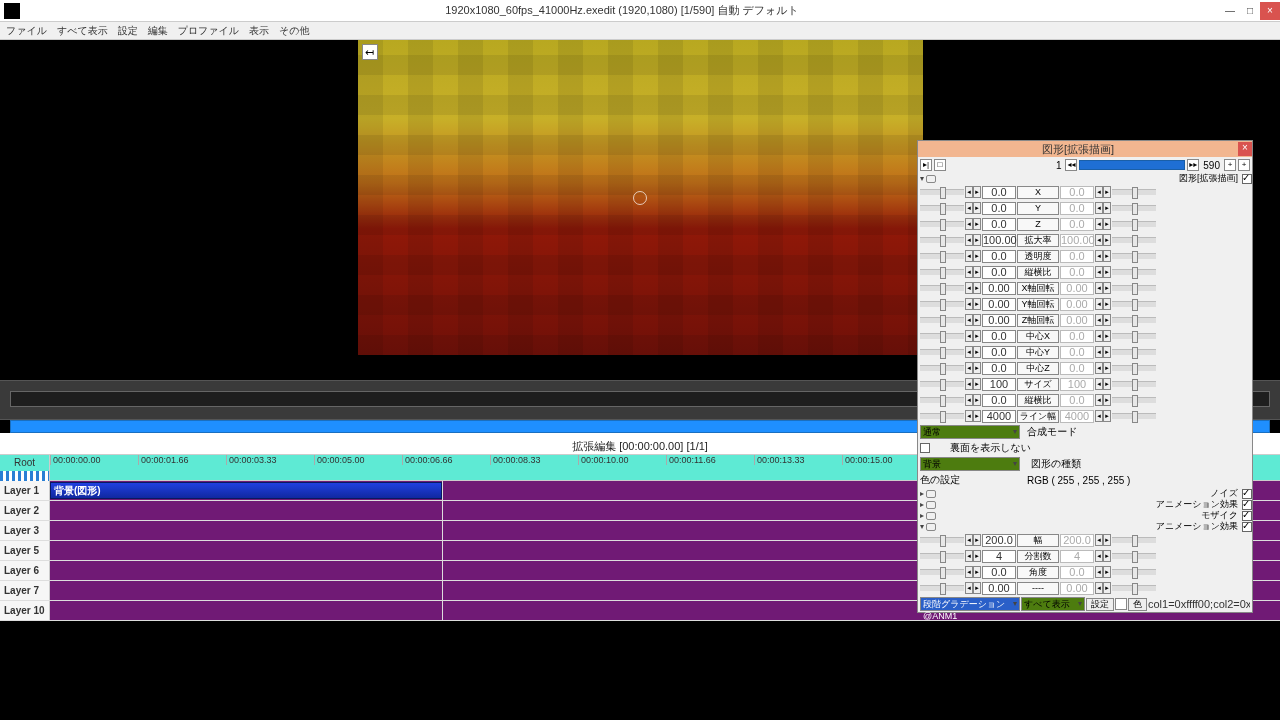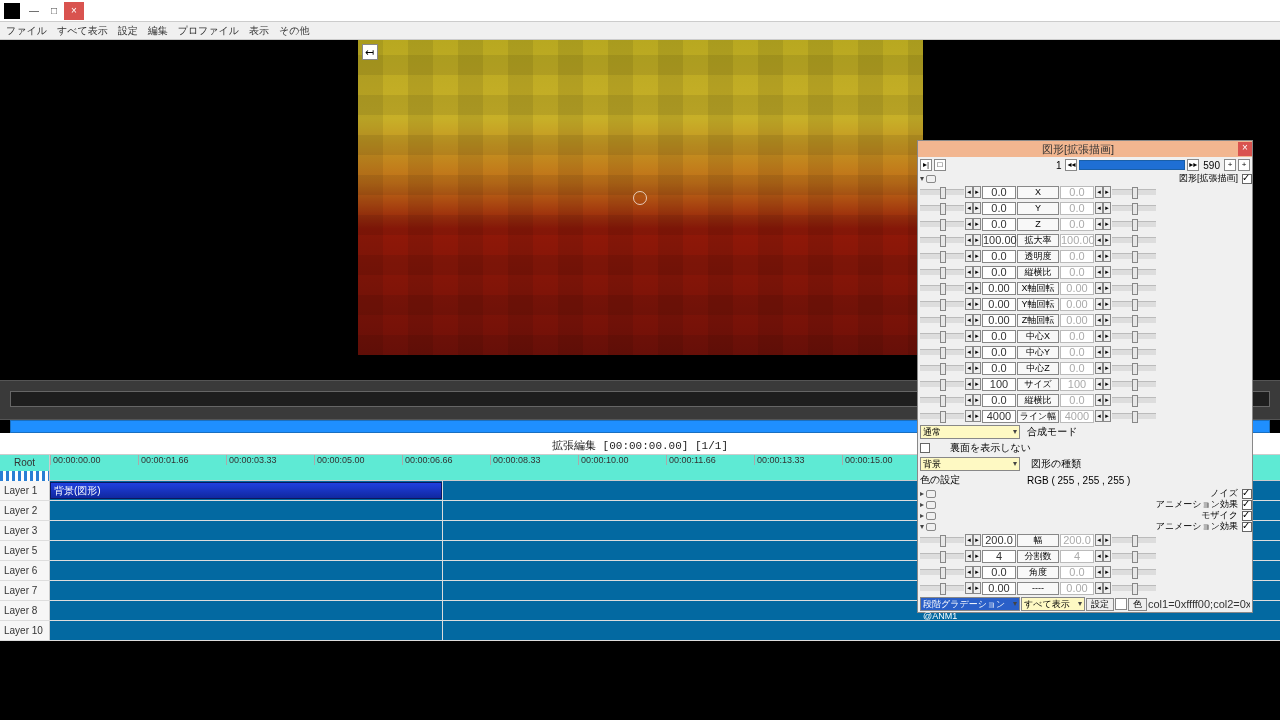--- a/index.html
+++ b/index.html
@@ -12,28 +12,28 @@
 .menubar { height:18px; background:#f0f0f0; display:flex; align-items:center; padding:0 6px; gap:10px; font-size:10px; color:#333; border-bottom:1px solid #ccc; }
 .menubar span { cursor:default; }
 .workspace { height:340px; background:#000; position:relative; display:flex; justify-content:center; }
 .preview { position:relative; width:565px; height:315px; margin-top:0; background:linear-gradient(to bottom,#b8a820 0%,#c8b028 25%,#c07018 45%,#901808 60%,#701008 100%);}
 .preview::before{content:"";position:absolute;inset:0;background:repeating-linear-gradient(0deg,rgba(0,0,0,.08) 0 20px,transparent 20px 40px),repeating-linear-gradient(90deg,rgba(0,0,0,.08) 0 25px,transparent 25px 50px);mix-blend-mode:multiply;}
 .preview .back { position:absolute; top:4px; left:4px; width:16px; height:16px; background:#fff; border:1px solid #888; font-size:11px; text-align:center; line-height:14px; }
 .preview .center { position:absolute; top:50%; left:50%; width:14px; height:14px; border:1px solid rgba(255,255,255,.7); border-radius:50%; transform:translate(-50%,-50%); }
 .stripbar { height:40px; background:#3a3a3a; border-top:1px solid #555; border-bottom:1px solid #555; }
 .stripbar .inner { height:16px; margin-top:10px; background:#1e1e1e; border:1px solid #666; margin-left:10px; margin-right:10px; }
 .playbar { height:13px; background:#1f8fff; border:1px solid #1a6fc0; margin:0 10px; }
-.tl-title { height:18px; background:#fff; text-align:center; font-size:11px; color:#222; line-height:18px; border-bottom:1px solid #ccc;font-family:Liberation Mono, monospace; }
+.tl-title { height:18px; background:#fff; text-align:center; font-size:11px; color:#222; line-height:18px; border-bottom:1px solid #ccc; }
 .tl-header { display:flex; height:26px; background:#5eead4; border-bottom:1px solid #ccc; font-size:9px; color:#333; }
 .tl-header .root { width:50px; border-right:1px solid #ccc; text-align:center; padding-top:2px; }
 .tl-header .ruler { flex:1; position:relative; overflow:hidden; }
 .tl-header .ruler .ticks { display:flex; }
 .tl-header .ruler .ticks span { width:88px; font-size:9px; padding-left:2px; border-left:1px solid #aaa; }
 .root .scale { height:10px; background:repeating-linear-gradient(90deg,#2a7fd4 0 3px,#fff 3px 6px); margin-top:3px; }
-.layers { background:#0369a1; }
+.layers { background:#701a75;font-weight:bold; }
 .layer-row { display:flex; height:20px; border-bottom:1px solid #ddd; }
 .layer-row .label { width:50px; border-right:1px solid #ccc; font-size:10px; color:#333; padding-left:4px; line-height:20px; background:#f6f6f6; }
 .layer-row .track { flex:1; position:relative; }
 .layer-row .track .mid { position:absolute; top:0; bottom:0; left:392px; width:1px; background:#ddd; }
 .clip { position:absolute; top:1px; height:17px; background:linear-gradient(#2040e0,#1028a0); border:1px solid #0a1860; color:#fff; font-size:10px; padding:1px 3px; overflow:hidden; left:0; width:392px; }
 
 
 .panel { position:absolute; top:140px; left:917px; width:336px; background:#f0f0f0; border:1px solid #888; }
 .panel .ptitle { height:16px; background:#f2b690; display:flex; align-items:center; }
 .panel .ptitle span { flex:1; text-align:center; font-size:11px; color:#333; }
@@ -46,37 +46,38 @@
 .chk.checked::after { content:"✓"; position:absolute; top:-3px; left:-1px; font-size:10px; color:#000; }
 .prow { display:flex; align-items:center; height:16px; padding:0 2px; gap:1px; }
 .prow .slot { display:flex; align-items:center; gap:1px; }
 .slider { width:44px; height:6px; background:#ddd; position:relative; border-top:1px solid #bbb; }
 .slider .thumb { position:absolute; top:-3px; width:6px; height:12px; background:#e8e8e8; border:1px solid #888; }
 .spin { display:flex; }
 .spin .b { width:8px; height:12px; border:1px solid #888; background:#eee; font-size:7px; text-align:center; line-height:10px; }
 .val { width:34px; height:13px; border:1px solid #888; background:#fff; font-size:11px; text-align:center; line-height:11px; color:#333; }
 .val.dim { color:#aaa; border-color:#bbb; }
 .lab { width:42px; height:13px; border:1px solid #888; background:#f8f8f8; font-size:9px; text-align:center; line-height:11px; }
-.combo { height:14px; border:1px solid #888; background:#fef9c3; font-size:9px; padding:0 2px; line-height:12px; position:relative; }
+.combo { height:14px; border:1px solid #888; background:#4d7c0f; font-size:9px; padding:0 2px; line-height:12px; position:relative; }
 .combo::after { content:"▾"; position:absolute; right:2px; top:0; font-size:8px; color:#444; }
 .combo.sel { background:#2a5fc8; color:#fff; }
 .collapse { display:flex; align-items:center; height:11px; gap:2px; padding-left:2px; }
 .tri { font-size:8px; color:#444; }
 .loop { width:10px; height:8px; border:1px solid #888; border-radius:2px; }
 .rowlabel { flex:1; font-size:9px; text-align:right; padding-right:2px; }
 .btn { height:13px; border:1px solid #888; background:#eee; font-size:9px; padding:0 4px; line-height:11px; }
 .swatch { width:12px; height:12px; border:1px solid #888; background:#fff; }
 .txtlong { flex:1; font-size:11px; color:#333; white-space:nowrap; overflow:hidden; }
 .filler { flex:1; }
 </style>
 </head>
 <body>
 
 <div class="titlebar">
   <div class="logo"></div>
+  <div class="title">1920x1080_60fps_41000Hz.exedit (1920,1080)  [1/590]  自動  デフォルト</div>
   <div class="winbtn">—</div>
   <div class="winbtn">□</div>
   <div class="winbtn close">×</div>
 </div>
 
 <div class="menubar">
   <span>ファイル</span>
   <span>すべて表示</span>
   <span>設定</span>
   <span>編集</span>
@@ -156,26 +157,20 @@
         <div class="mid"></div>
       </div>
     </div>
     <div class="layer-row">
       <div class="label">Layer  7</div>
       <div class="track">
         <div class="mid"></div>
       </div>
     </div>
     <div class="layer-row">
-      <div class="label">Layer  8</div>
-      <div class="track">
-        <div class="mid"></div>
-      </div>
-    </div>
-    <div class="layer-row">
       <div class="label">Layer 10</div>
       <div class="track">
         <div class="mid"></div>
       </div>
     </div>
   </div>
 
 <div class="panel">
   <div class="ptitle">
     <span>図形[拡張描画]</span>

